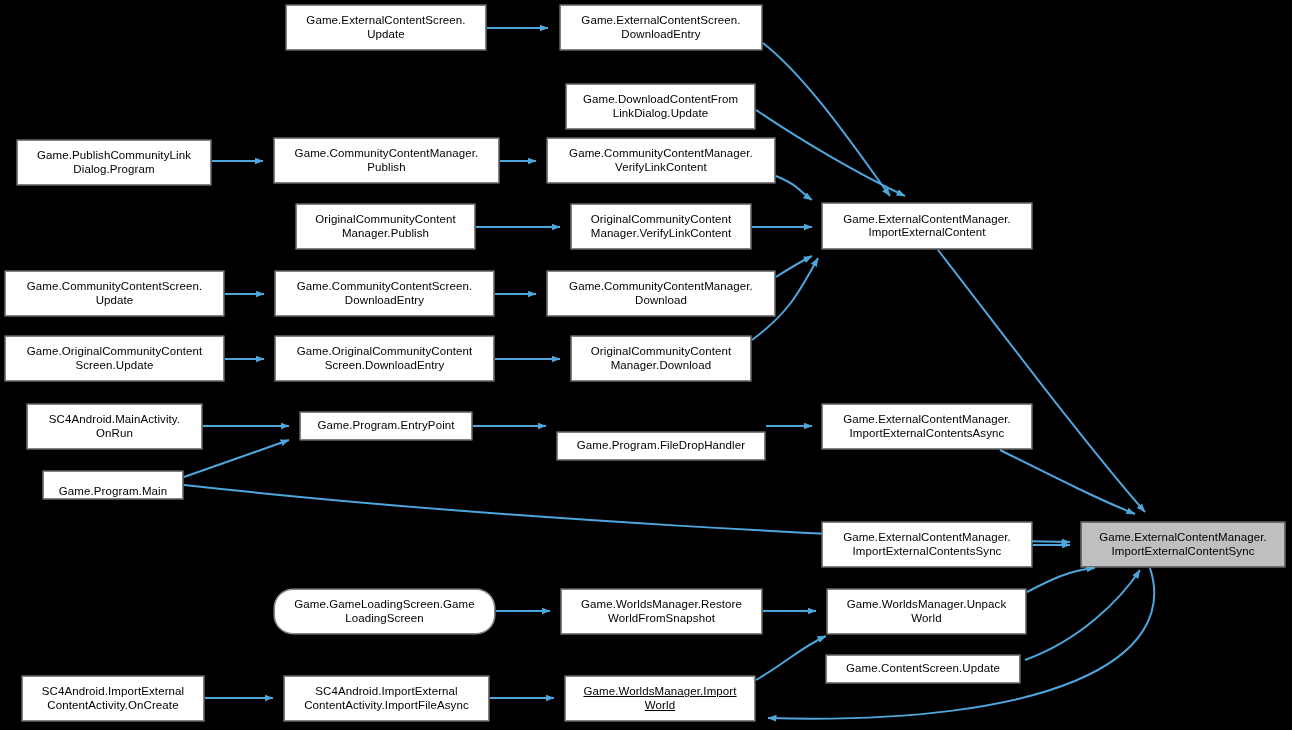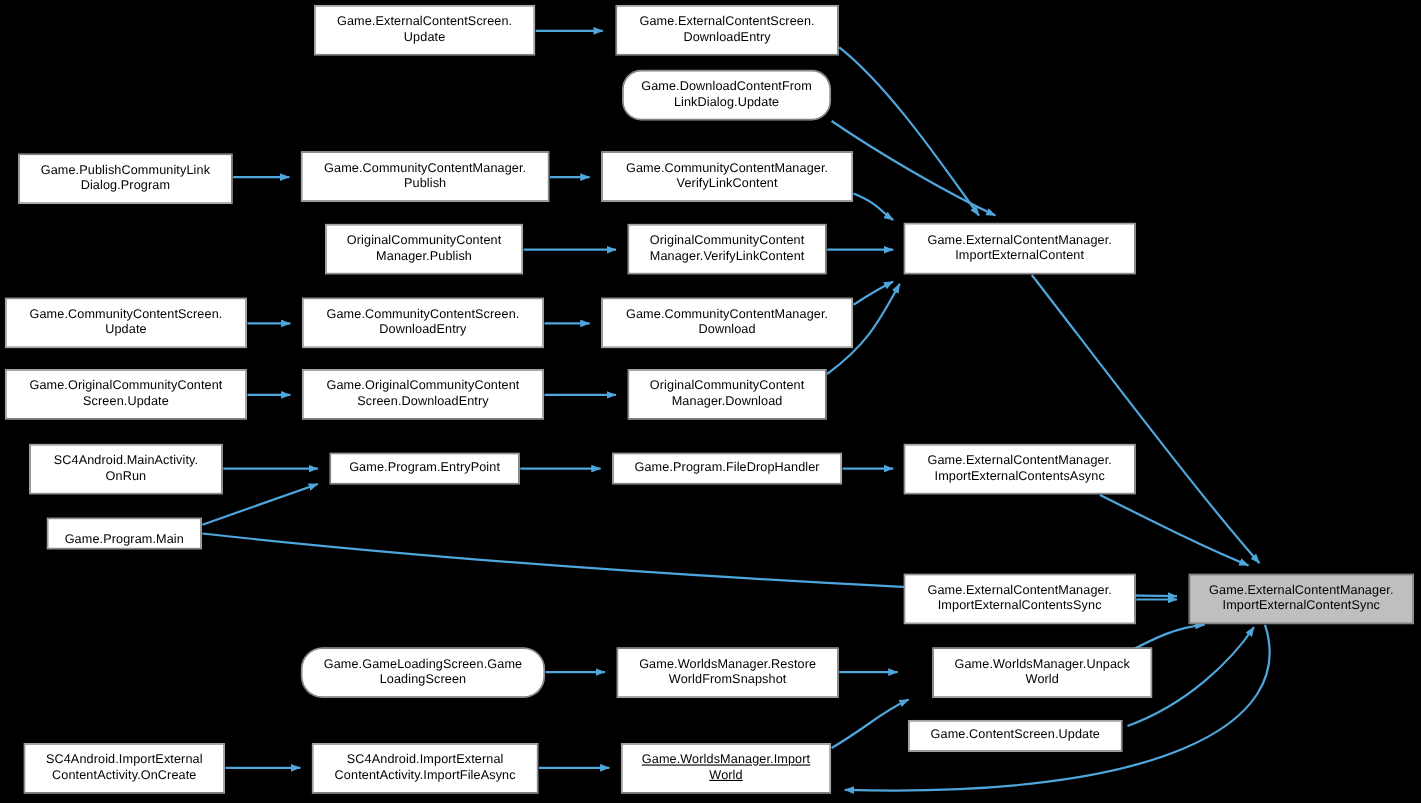--- a/index.html
+++ b/index.html
@@ -91,21 +91,21 @@
         <path d="M 490 698 L 554 698" fill="none" stroke="#4ea6dd" stroke-width="2" marker-end="url(#arrowhead)"></path>
         <path d="M 756 680 C 790 660 800 648 826 636" fill="none" stroke="#4ea6dd" stroke-width="2" marker-end="url(#arrowhead)"></path>
         <path d="M 1150 568 C 1180 660 1050 726 768 718" fill="none" stroke="#4ea6dd" stroke-width="2" marker-end="url(#arrowhead)"></path>
       </g>
   </svg>
   <div id="node-layer">
       <div class="node" style="left: 286px; top: 5px; width: 200px; height: 45px;"><span>Game.ExternalContentScreen.
 Update</span></div>
       <div class="node" style="left: 560px; top: 5px; width: 202px; height: 45px;"><span>Game.ExternalContentScreen.
 DownloadEntry</span></div>
-      <div class="node" style="left: 566px; top: 64px; width: 189px; height: 45px; border-radius: 17px;"><span>Game.DownloadContentFrom
+      <div class="node" style="left: 566px; top: 84px; width: 189px; height: 45px;"><span>Game.DownloadContentFrom
 LinkDialog.Update</span></div>
       <div class="node" style="left: 17px; top: 140px; width: 194px; height: 45px;"><span>Game.PublishCommunityLink
 Dialog.Program</span></div>
       <div class="node" style="left: 274px; top: 138px; width: 225px; height: 45px;"><span>Game.CommunityContentManager.
 Publish</span></div>
       <div class="node" style="left: 547px; top: 138px; width: 228px; height: 45px;"><span>Game.CommunityContentManager.
 VerifyLinkContent</span></div>
       <div class="node" style="left: 296px; top: 204px; width: 179px; height: 45px;"><span>OriginalCommunityContent
 Manager.Publish</span></div>
       <div class="node" style="left: 571px; top: 204px; width: 180px; height: 45px;"><span>OriginalCommunityContent
@@ -120,33 +120,33 @@
 Download</span></div>
       <div class="node" style="left: 5px; top: 336px; width: 219px; height: 45px;"><span>Game.OriginalCommunityContent
 Screen.Update</span></div>
       <div class="node" style="left: 275px; top: 336px; width: 219px; height: 45px;"><span>Game.OriginalCommunityContent
 Screen.DownloadEntry</span></div>
       <div class="node" style="left: 571px; top: 336px; width: 180px; height: 45px;"><span>OriginalCommunityContent
 Manager.Download</span></div>
       <div class="node" style="left: 27px; top: 404px; width: 175px; height: 45px;"><span>SC4Android.MainActivity.
 OnRun</span></div>
       <div class="node" style="left: 300px; top: 412px; width: 172px; height: 28px;"><span>Game.Program.EntryPoint</span></div>
-      <div class="node" style="left: 557px; top: 412px; width: 208px; height: 28px;"><span>Game.Program.FileDropHandler</span></div>
+      <div class="node" style="left: 557px; top: 432px; width: 208px; height: 28px;"><span>Game.Program.FileDropHandler</span></div>
       <div class="node" style="left: 822px; top: 404px; width: 210px; height: 45px;"><span>Game.ExternalContentManager.
 ImportExternalContentsAsync</span></div>
       <div class="node" style="left: 43px; top: 471px; width: 140px; height: 28px; align-items: flex-end;"><span>Game.Program.Main</span></div>
       <div class="node" style="left: 822px; top: 522px; width: 210px; height: 45px;"><span>Game.ExternalContentManager.
 ImportExternalContentsSync</span></div>
       <div class="node highlight" style="left: 1081px; top: 522px; width: 204px; height: 45px;"><span>Game.ExternalContentManager.
 ImportExternalContentSync</span></div>
       <div class="node" style="left: 274px; top: 589px; width: 221px; height: 45px; border-radius: 19px;"><span>Game.GameLoadingScreen.Game
 LoadingScreen</span></div>
       <div class="node" style="left: 561px; top: 589px; width: 201px; height: 45px;"><span>Game.WorldsManager.Restore
 WorldFromSnapshot</span></div>
-      <div class="node" style="left: 827px; top: 589px; width: 199px; height: 45px; margin-left: 21px;"><span>Game.WorldsManager.Unpack
+      <div class="node" style="left: 827px; top: 589px; width: 199px; height: 45px;"><span>Game.WorldsManager.Unpack
 World</span></div>
       <div class="node" style="left: 826px; top: 655px; width: 194px; height: 28px;"><span>Game.ContentScreen.Update</span></div>
       <div class="node" style="left: 22px; top: 676px; width: 182px; height: 45px;"><span>SC4Android.ImportExternal
 ContentActivity.OnCreate</span></div>
       <div class="node" style="left: 284px; top: 676px; width: 205px; height: 45px;"><span>SC4Android.ImportExternal
 ContentActivity.ImportFileAsync</span></div>
       <div class="node" style="left: 565px; top: 676px; width: 190px; height: 45px; text-decoration: underline;"><span>Game.WorldsManager.Import
 World</span></div>
     </div>
 </div>

